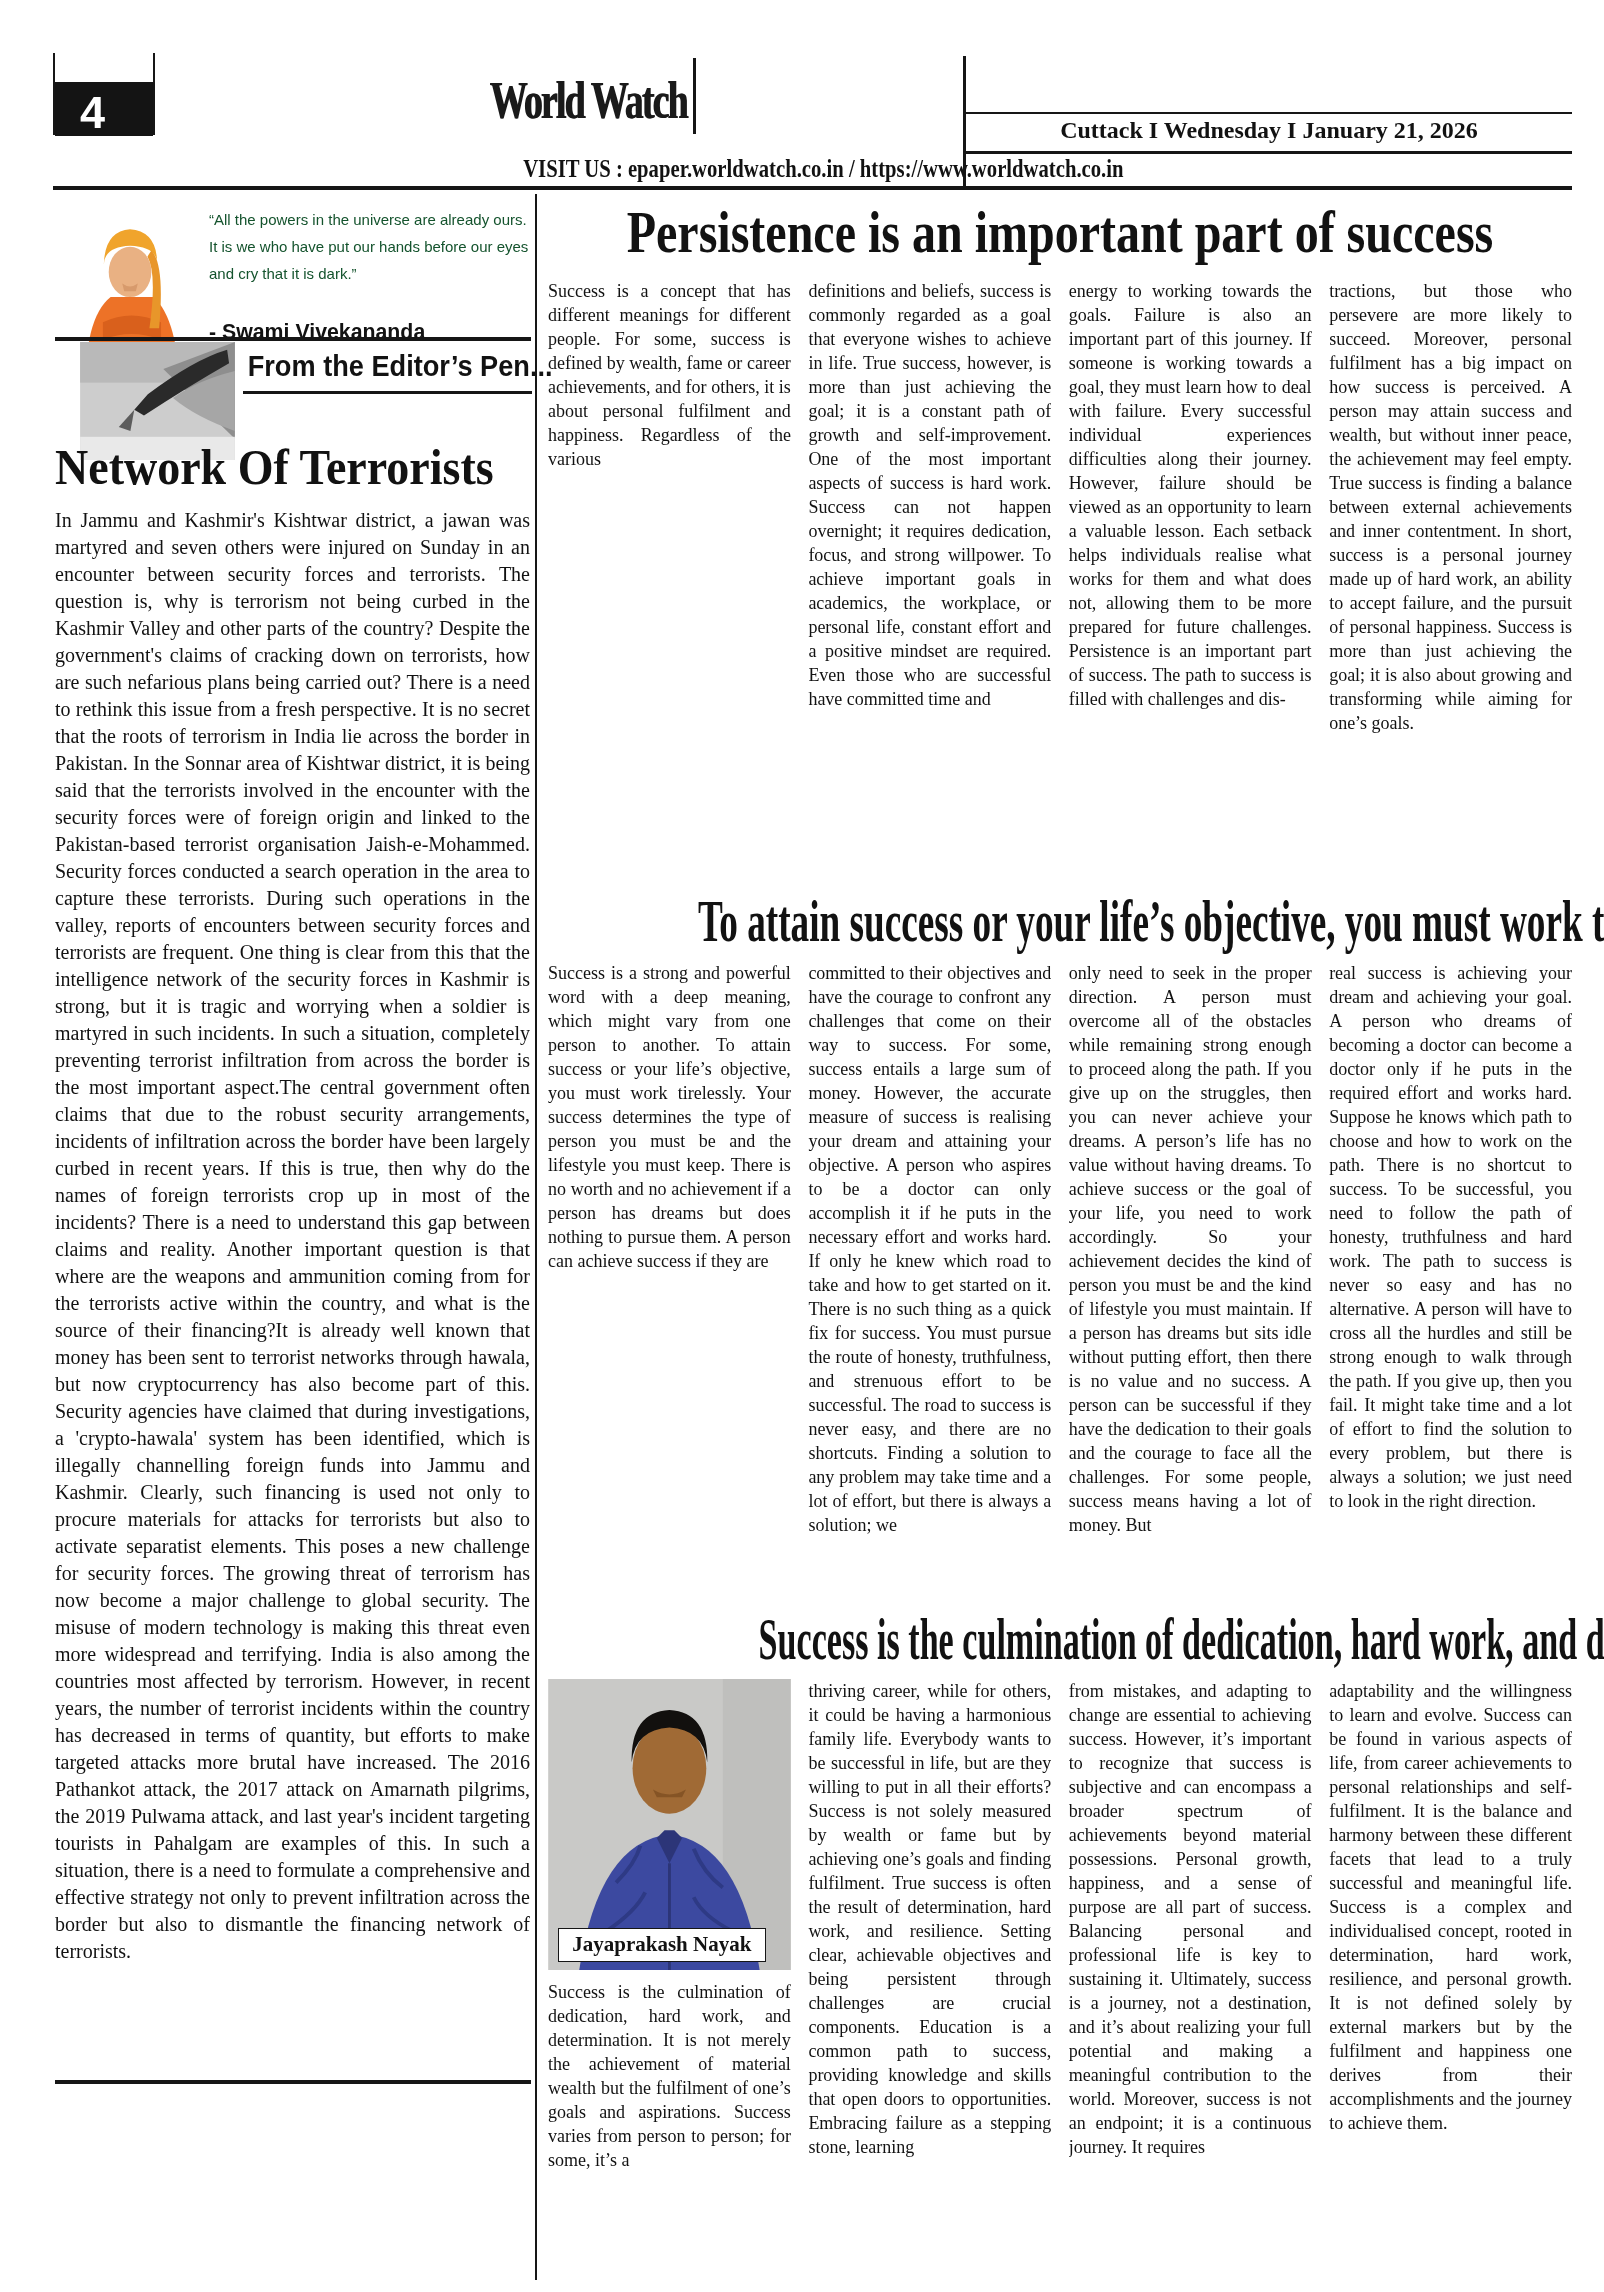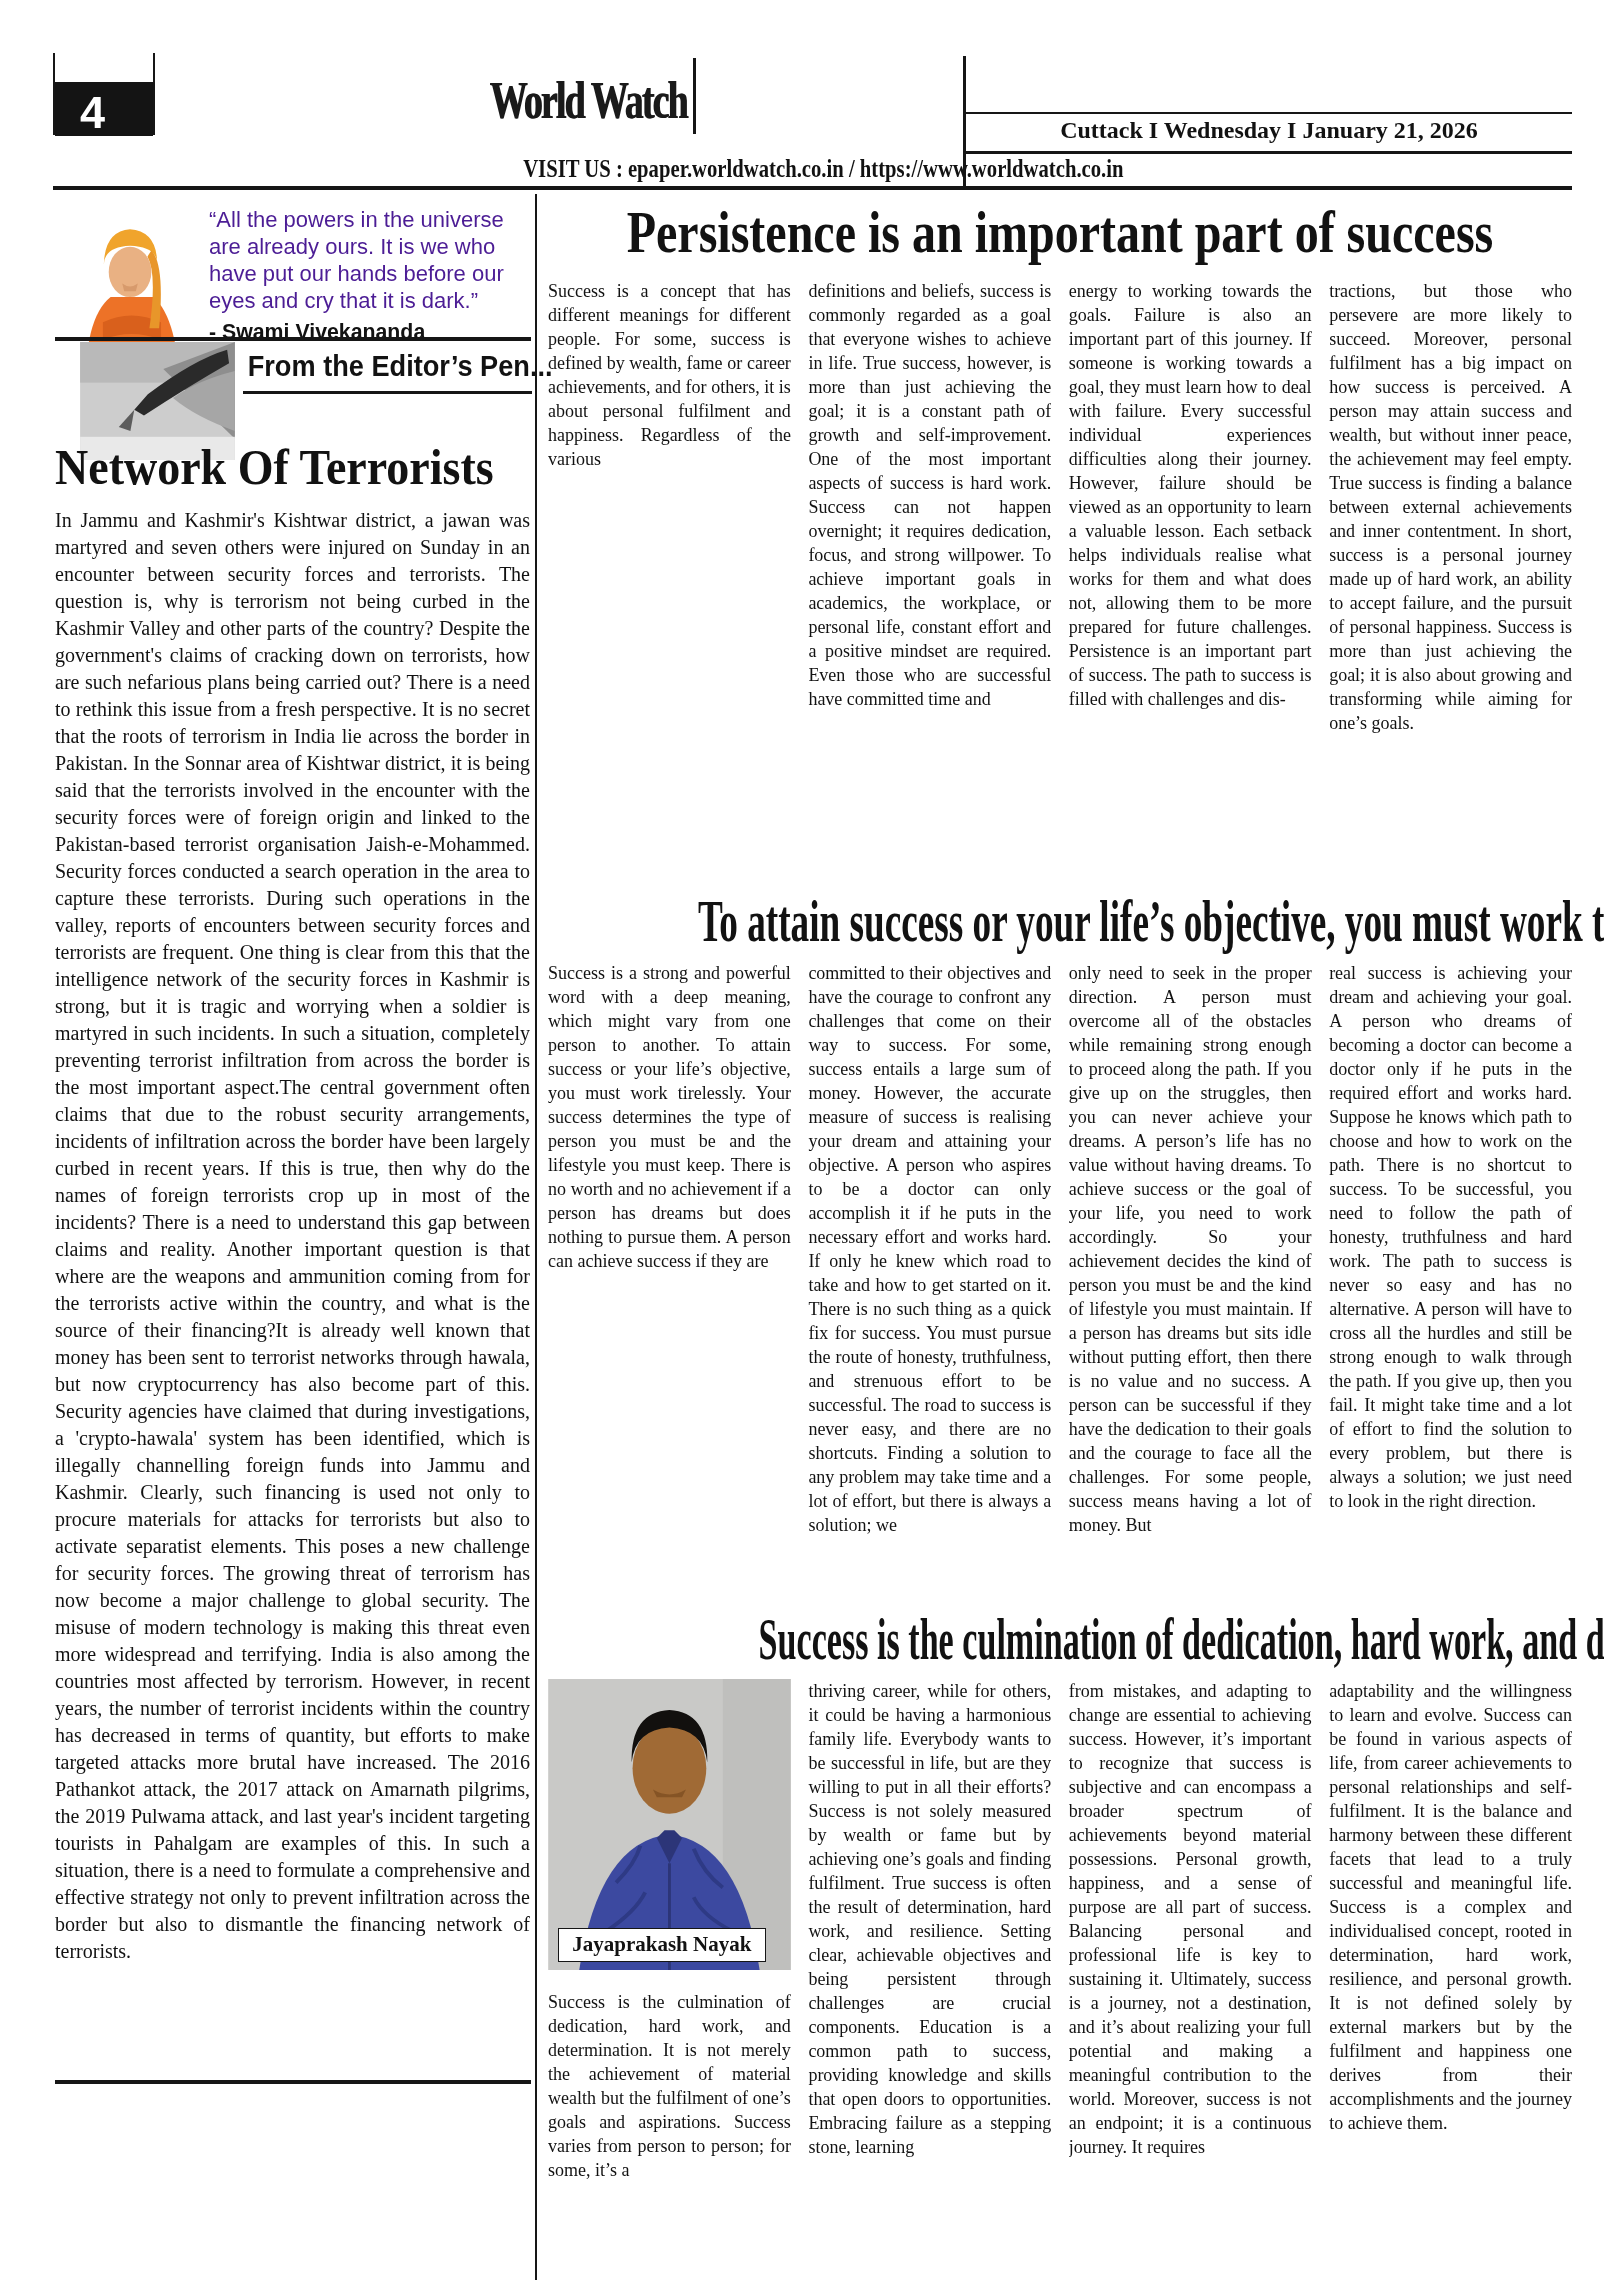--- a/index.html
+++ b/index.html
@@ -18,42 +18,42 @@
   #masthead span{display:inline-block;white-space:nowrap;font-weight:bold;font-size:41px;letter-spacing:-1.9px;
                  transform:scale(.92,1.28);color:#1a1a1a;text-shadow:1px 0 0 #1a1a1a}
   #section-title{left:701px;top:64px;width:258px;height:62px;display:flex;align-items:center}
   #section-title span{font-weight:bold;font-size:46px;letter-spacing:1px;transform:scale(1,1.12);transform-origin:left center;white-space:nowrap}
   #dateline{left:970px;top:117px;width:598px;text-align:center;font-weight:bold;font-size:24px;white-space:nowrap}
   #visit-us{left:163px;top:156px;width:980px;text-align:right}
   #visit-us span{display:inline-block;font-weight:bold;font-size:22px;transform:scale(.94,1.12);white-space:nowrap}
 
   
   #quote-text{left:209px;top:206px;width:324px;font-family:"Liberation Sans",sans-serif;
-              font-size:22px;line-height:27px;color:#4c1d95}
+              font-size:15px;line-height:27px;color:#14532d}
   #quote-author{left:209px;top:320px;width:324px;font-family:"Liberation Sans",sans-serif;
                 font-weight:bold;font-size:21.3px;text-align:left;padding-right:3.9px}
   #pen-label{left:243px;top:351px;width:289px;text-align:center;
              font-family:"Liberation Sans",sans-serif;font-weight:bold;font-size:28px;
              border-bottom:3.9px solid #161616;padding-bottom:7.8px}
   #pen-label span{display:inline-block;transform:scale(.97,1.05);white-space:nowrap}
   #edit-title{left:55px;top:439px;width:475px;height:58px}
   #edit-title span{display:inline-block;white-space:nowrap;font-weight:bold;font-size:46px;transform-origin:left top}
   #edit-body{left:55px;top:507px;width:475px;height:1557px;font-size:20px;line-height:27px;overflow:hidden}
 
   
   .headline{text-align:center}
   .headline span{display:inline-block;white-space:nowrap;font-weight:bold;font-size:48px;transform-origin:center top}
   .cols{display:flex;gap:17.5px}
   .cols .col{flex:1;font-size:18px;line-height:24px;overflow:hidden}
   figure{margin:0 0 7.8px 0;border:1.9px solid #161616;background:#fff}
   figure svg{display:block;width:100%}
   .caption{border-top:1.9px solid #161616;text-align:center;padding:2.9px 1.9px 4.9px}
   .cap-name{font-weight:bold;font-size:20.4px;line-height:25px}
   .cap-role{font-size:19px;line-height:23px}
-  .fig-overlay{position:relative;border:none;margin-bottom:20px}
+  .fig-overlay{position:relative;border:none;margin-bottom:10px}
   .overlay-caption{position:absolute;left:9.7px;bottom:7.8px;right:25px;background:#fff;
                    border:1.9px solid #161616;text-align:center;font-weight:bold;font-size:21px;
                    padding:2.9px 0 4.9px}
 </style>
 </head>
 <body>
 
 <div id="page">
 
   <div class="rule" style="left:53px;top:53px;width:1.9px;height:82px"></div>

